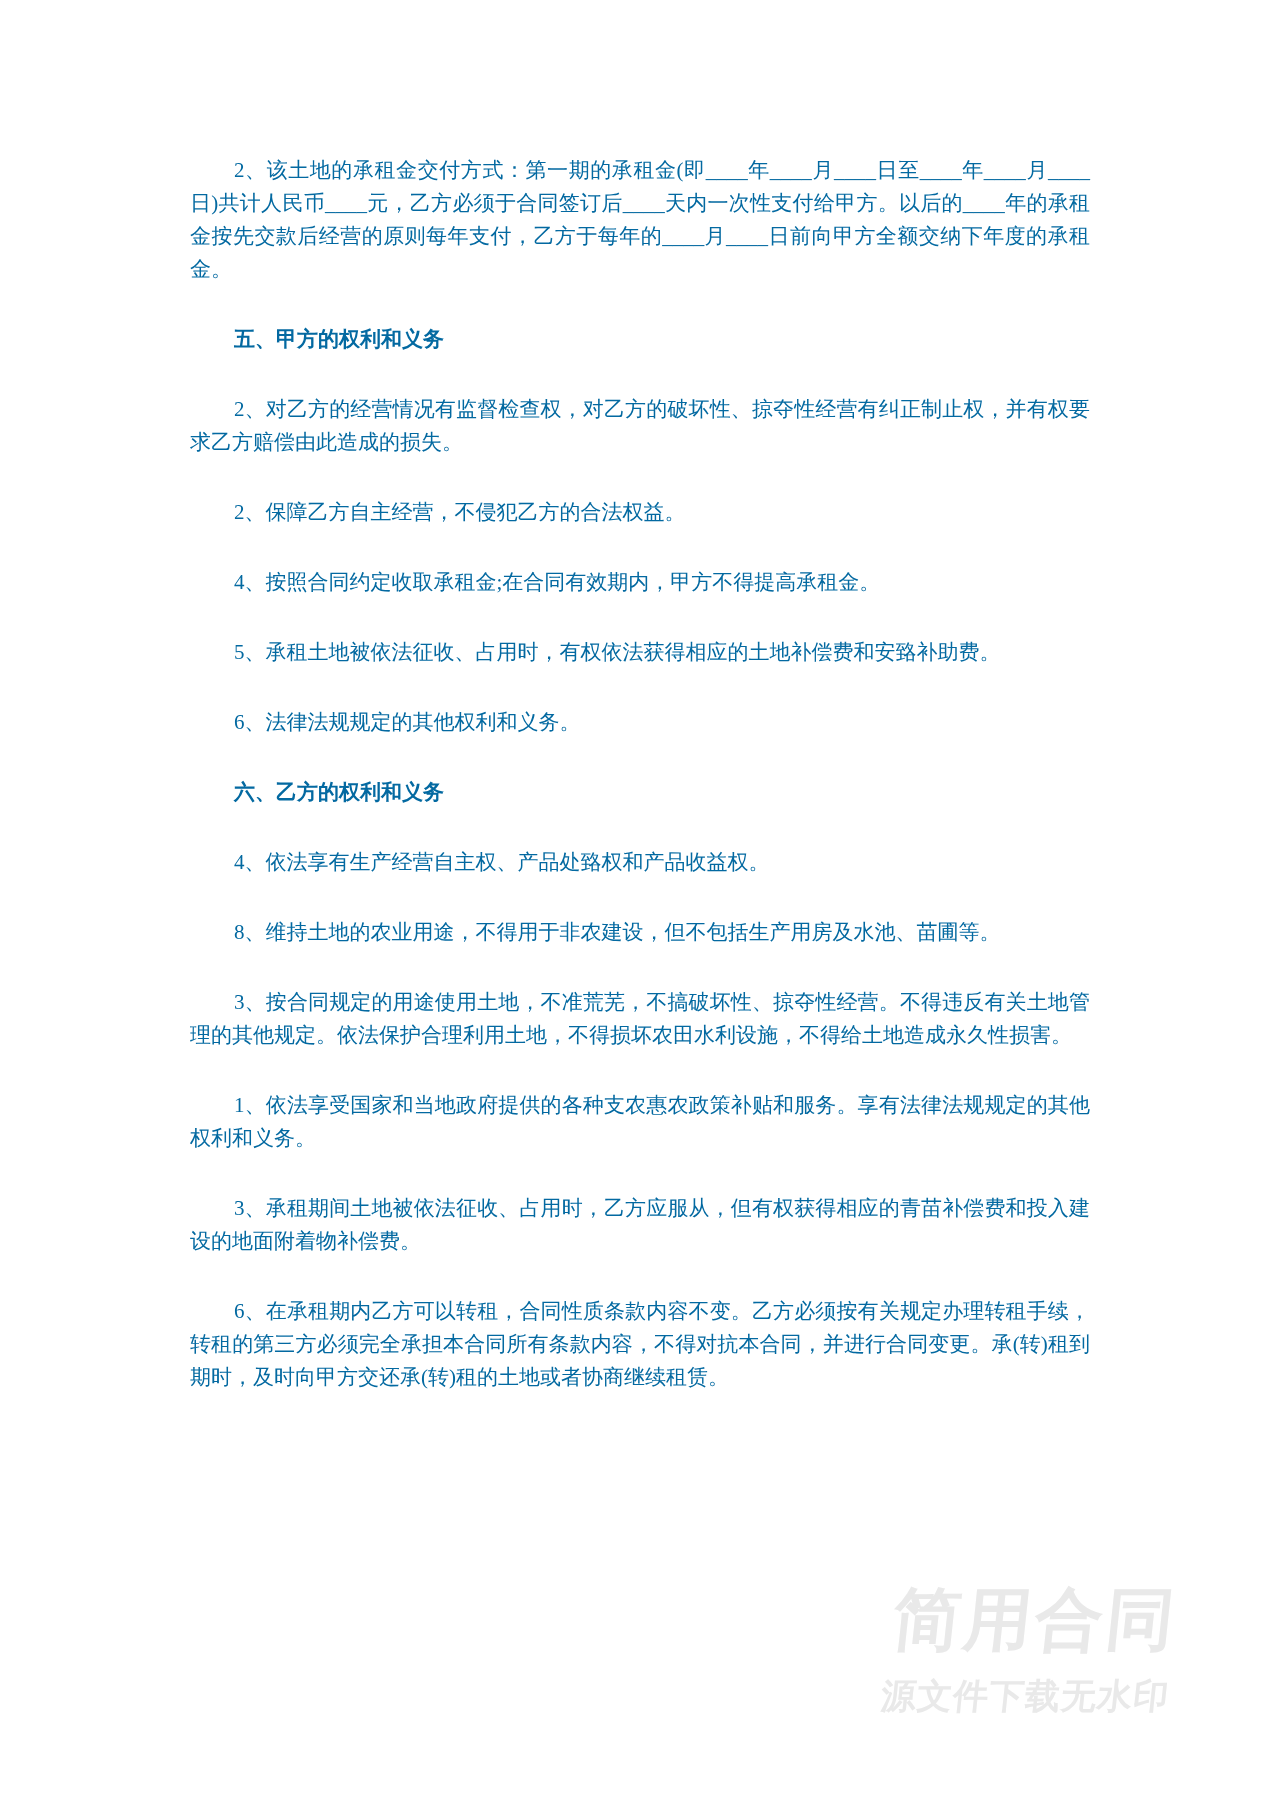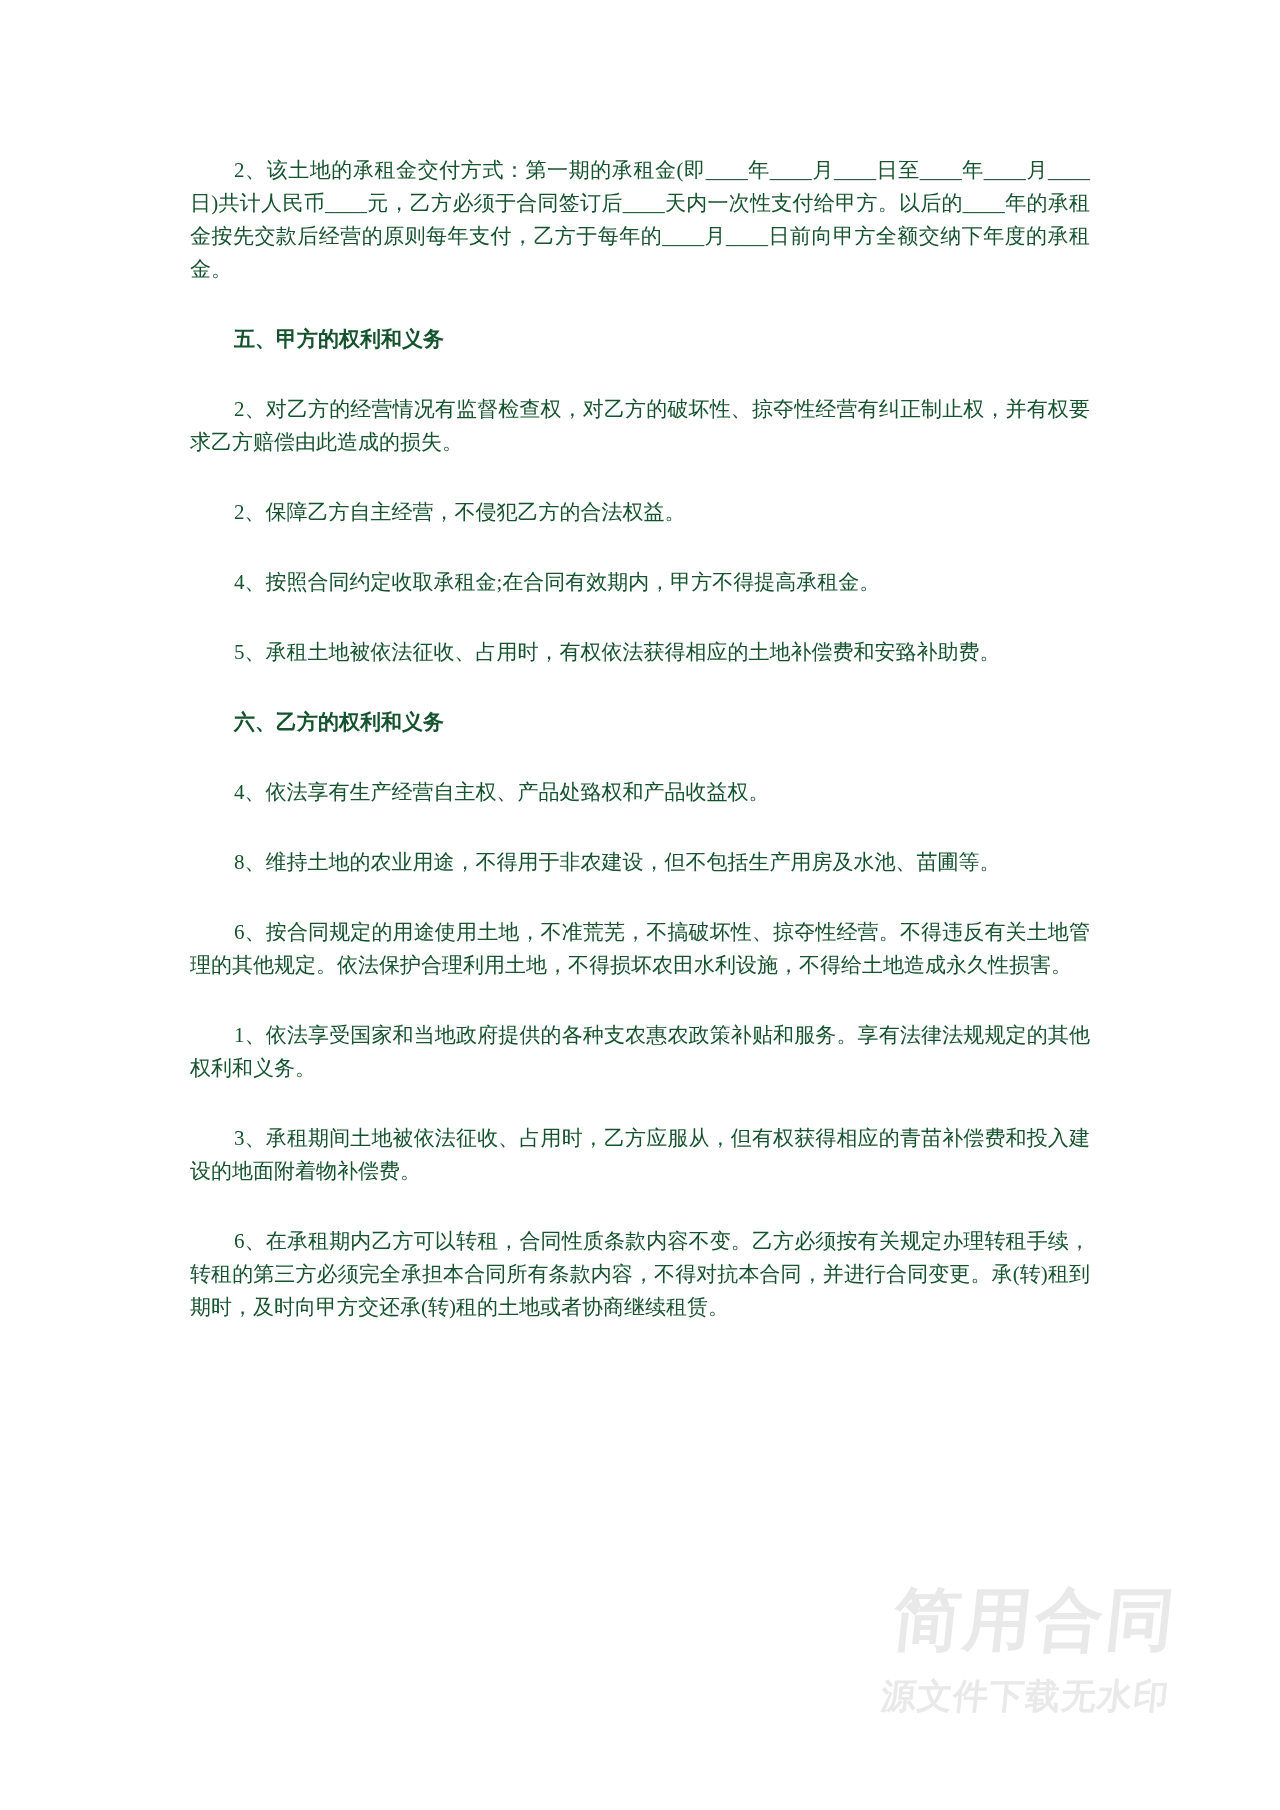--- a/index.html
+++ b/index.html
@@ -18,21 +18,21 @@
   .content {
     position: absolute;
     left: 190px;
     top: 0;
     width: 900px;
     padding-top: 154px;
   }
   .para, .heading {
     font-size: 21px;
     line-height: 33px;
-    color: #14532d;
+    color: #0369a1;
     text-align: justify;
     text-indent: 44px;
     margin: 37px 0 0 0;
   }
   .content > :first-child {
     margin-top: 0;
   }
   .heading {
     font-weight: bold;
     font-family: Liberation Serif, serif;
@@ -63,24 +63,25 @@
 <body>
 
 <div class="page">
   <div class="content">
     <p class="para">2、该土地的承租金交付方式：第一期的承租金(即____年____月____日至____年____月____日)共计人民币____元，乙方必须于合同签订后____天内一次性支付给甲方。以后的____年的承租金按先交款后经营的原则每年支付，乙方于每年的____月____日前向甲方全额交纳下年度的承租金。</p>
     <p class="heading">五、甲方的权利和义务</p>
     <p class="para">2、对乙方的经营情况有监督检查权，对乙方的破坏性、掠夺性经营有纠正制止权，并有权要求乙方赔偿由此造成的损失。</p>
     <p class="para">2、保障乙方自主经营，不侵犯乙方的合法权益。</p>
     <p class="para">4、按照合同约定收取承租金;在合同有效期内，甲方不得提高承租金。</p>
     <p class="para">5、承租土地被依法征收、占用时，有权依法获得相应的土地补偿费和安臵补助费。</p>
+    <p class="para">6、法律法规规定的其他权利和义务。</p>
     <p class="heading">六、乙方的权利和义务</p>
     <p class="para">4、依法享有生产经营自主权、产品处臵权和产品收益权。</p>
     <p class="para">8、维持土地的农业用途，不得用于非农建设，但不包括生产用房及水池、苗圃等。</p>
-    <p class="para">6、按合同规定的用途使用土地，不准荒芜，不搞破坏性、掠夺性经营。不得违反有关土地管理的其他规定。依法保护合理利用土地，不得损坏农田水利设施，不得给土地造成永久性损害。</p>
+    <p class="para">3、按合同规定的用途使用土地，不准荒芜，不搞破坏性、掠夺性经营。不得违反有关土地管理的其他规定。依法保护合理利用土地，不得损坏农田水利设施，不得给土地造成永久性损害。</p>
     <p class="para">1、依法享受国家和当地政府提供的各种支农惠农政策补贴和服务。享有法律法规规定的其他权利和义务。</p>
     <p class="para">3、承租期间土地被依法征收、占用时，乙方应服从，但有权获得相应的青苗补偿费和投入建设的地面附着物补偿费。</p>
     <p class="para">6、在承租期内乙方可以转租，合同性质条款内容不变。乙方必须按有关规定办理转租手续，转租的第三方必须完全承担本合同所有条款内容，不得对抗本合同，并进行合同变更。承(转)租到期时，及时向甲方交还承(转)租的土地或者协商继续租赁。</p>
   </div>
 
   <div class="watermark">
     <div class="watermark-title">简用合同</div>
     <div class="watermark-subtitle">源文件下载无水印</div>
   </div>
 </div>

